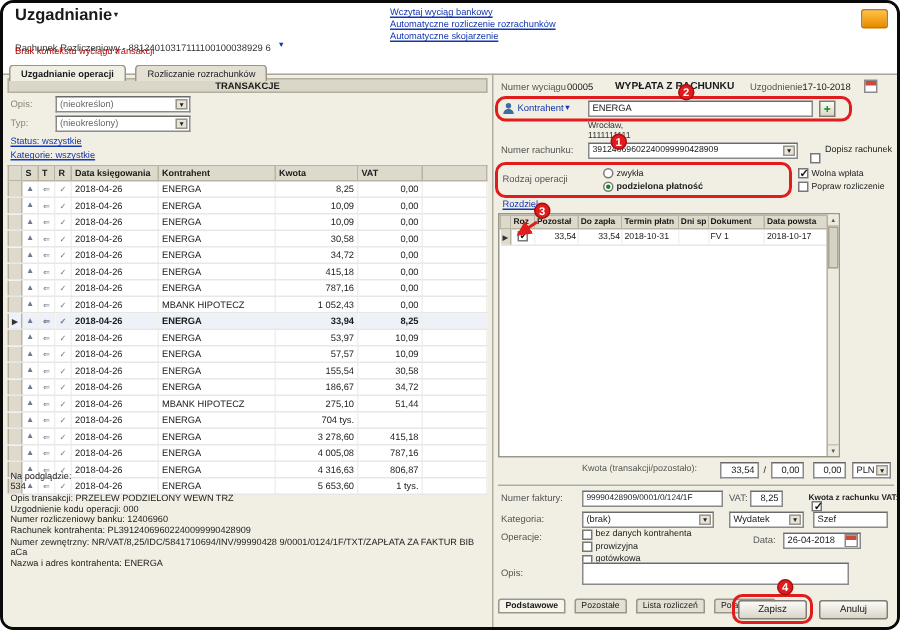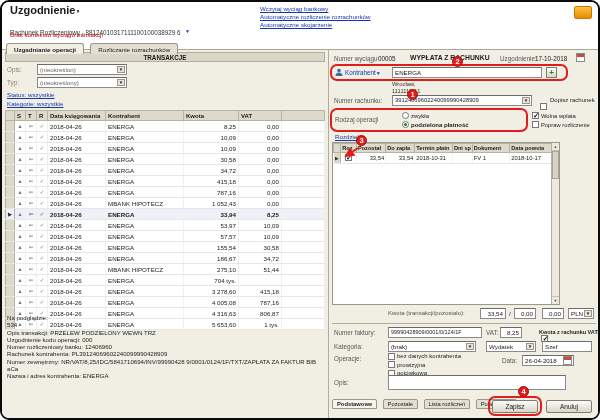--- a/index.html
+++ b/index.html
@@ -40,21 +40,21 @@
   .cbrow{display:flex;align-items:center;gap:2px;height:8.5px;}
   .cblabel{font-size:6px;color:#222;white-space:nowrap;}
 </style>
 </head>
 <body>
 
 <div id="screen">
 
   <div class="abs" style="left:0;top:0;width:596px;height:47px;background:#fff;">
     <div class="abs" style="left:8px;top:2px;font-size:11px;font-weight:bold;">
-      <span>Uzgodnienie</span><span class="caret" style="color:#222;"> ▼</span>
+      <span>Uzgadnianie</span><span class="caret" style="color:#222;"> ▼</span>
     </div>
     <div class="abs" style="left:8px;top:19px;">
       <span class="lbl" style="color:#333;">Rachunek Rozliczeniowy - 88124010317111100100038929 6</span>
       <span class="caret"> ▼</span>
     </div>
     <div class="abs" style="left:8px;top:29px;font-size:6.2px;color:#c40000;">Brak kontekstu wyciągu transakcji</div>
     <a class="link abs" style="left:258px;top:3px;">Wczytaj wyciąg bankowy</a>
     <a class="link abs" style="left:258px;top:11px;">Automatyczne rozliczenie rozrachunków</a>
     <a class="link abs" style="left:258px;top:19px;">Automatyczne skojarzenie</a>
     <div class="abs" style="left:572px;top:4px;width:16px;height:11px;border-radius:2px;background:linear-gradient(#ffc340,#e88a00);border:1px solid #c87a00;"></div>

